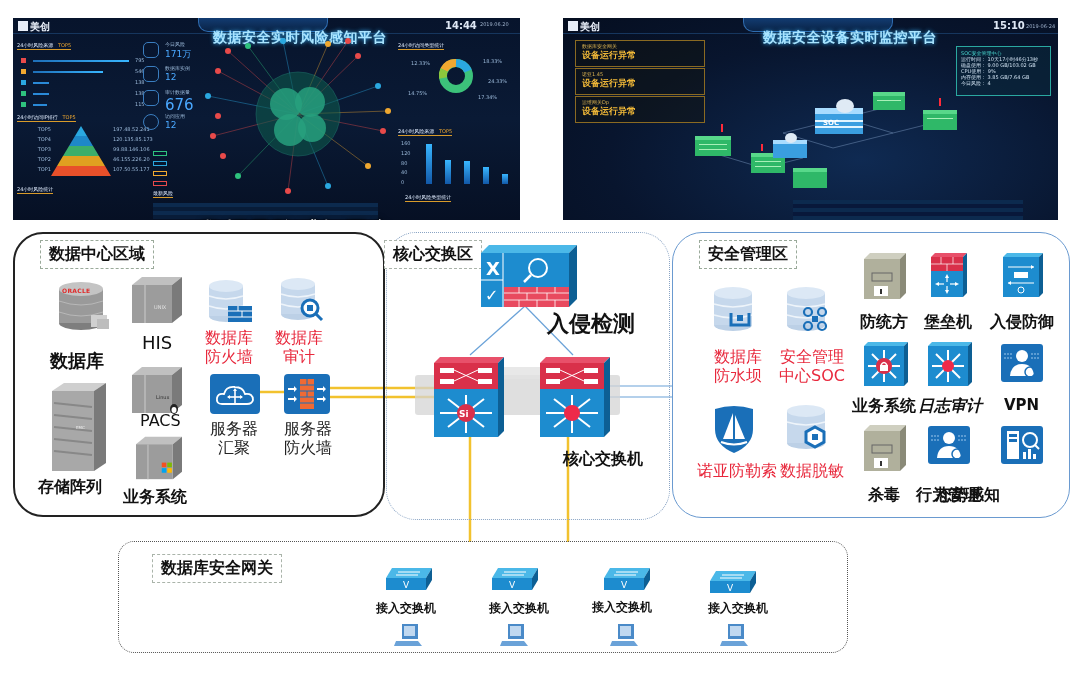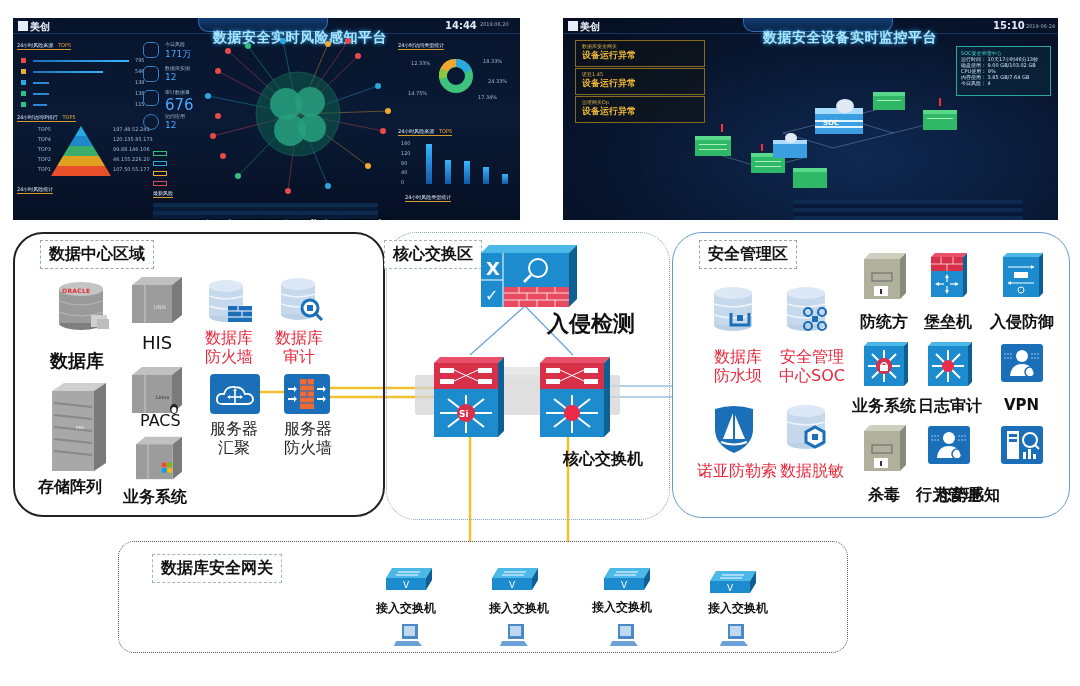--- a/index.html
+++ b/index.html
@@ -637,21 +637,21 @@
     <polygon points="40,4 44,0 44,40 40,44" fill="#0d5f94"></polygon>
   <rect x="0" y="4" width="40" height="40" fill="#1d8ccf"></rect>
   <g stroke="#fff" stroke-width="2">
       <line x1="20" y1="8" x2="20" y2="40"></line>
       <line x1="4" y1="24" x2="36" y2="24"></line>
       <line x1="8" y1="12" x2="32" y2="36"></line>
       <line x1="32" y1="12" x2="8" y2="36"></line>
     </g>
   <circle cx="20" cy="24" r="6" fill="#ee2a4a"></circle>
 </svg>
-<div class="lbl" style="left:918px; top:396px;">日志审计</div>
+<div class="lbl" style="left:918px; top:396px;font-style:italic;">日志审计</div>
 
 <svg class="abs" style="left:1001px; top:344px;" width="42" height="38" viewBox="0 0 42 38">
   <rect x="0" y="0" width="42" height="38" rx="3" fill="#1a6fb8"></rect>
   <circle cx="21" cy="12" r="6" fill="#fff"></circle>
     <path d="M9 32 Q10 20 21 20 Q32 20 33 32 Z" fill="#fff"></path>
   <circle cx="29" cy="28" r="5" fill="none" stroke="#1a6fb8" stroke-width="1.5"></circle>
   <g stroke="#9cc8ec" stroke-width="1" stroke-dasharray="2 1">
       <line x1="3" y1="10" x2="12" y2="10"></line>
       <line x1="3" y1="14" x2="12" y2="14"></line>
       <line x1="30" y1="10" x2="39" y2="10"></line>

